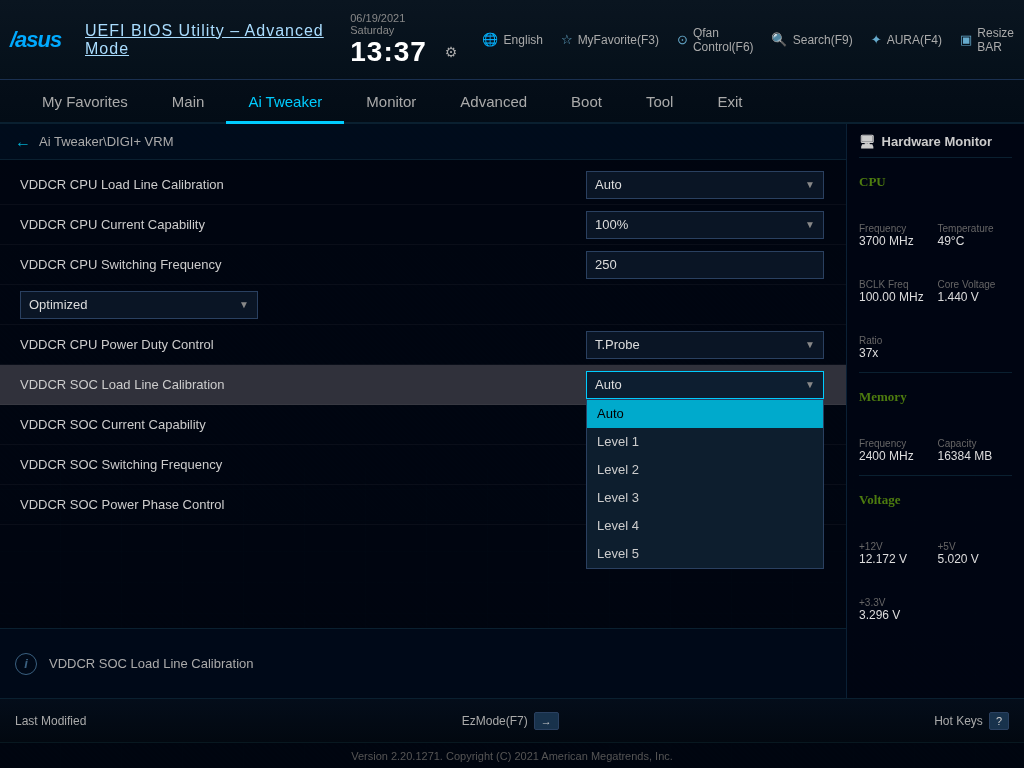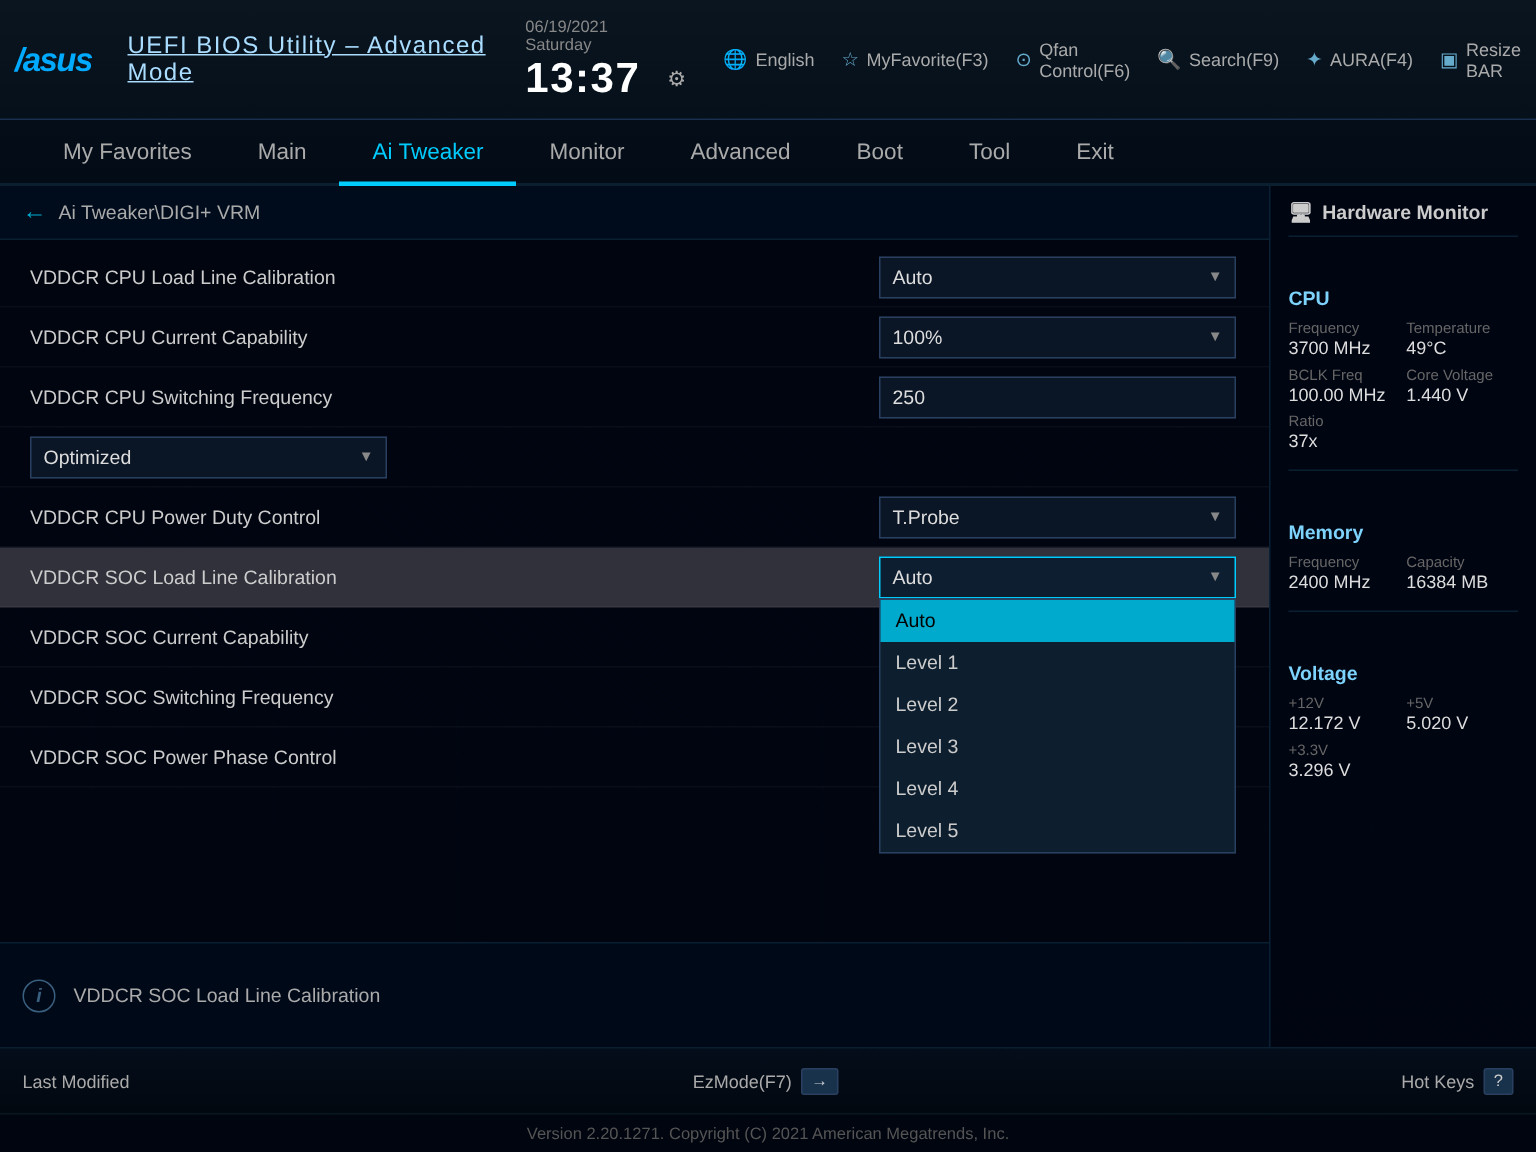--- a/index.html
+++ b/index.html
@@ -350,35 +350,37 @@
       gap: 6px;
       color: #ccc;
       font-size: 13px;
       font-weight: bold;
       border-bottom: 1px solid #0a2030;
       padding-bottom: 8px;
       margin-bottom: 4px;
     }
 
     .hw-section-label {
-      color: #7dd3fc;
+      color: #4d7c0f;
       font-size: 13px;
       font-weight: bold;
-      margin-top: 21px;
+      margin-top: 4px;
+      font-family: Liberation Serif, serif;
     }
 
     .hw-stat-grid {
       display: grid;
       grid-template-columns: 1fr 1fr;
       gap: 6px 4px;
     }
 
     .hw-stat {
       display: flex;
       flex-direction: column;
+      margin-top: 25px;
     }
 
     .hw-stat-name {
       color: #666;
       font-size: 10px;
     }
 
     .hw-stat-value {
       color: #ddd;
       font-size: 12px;

